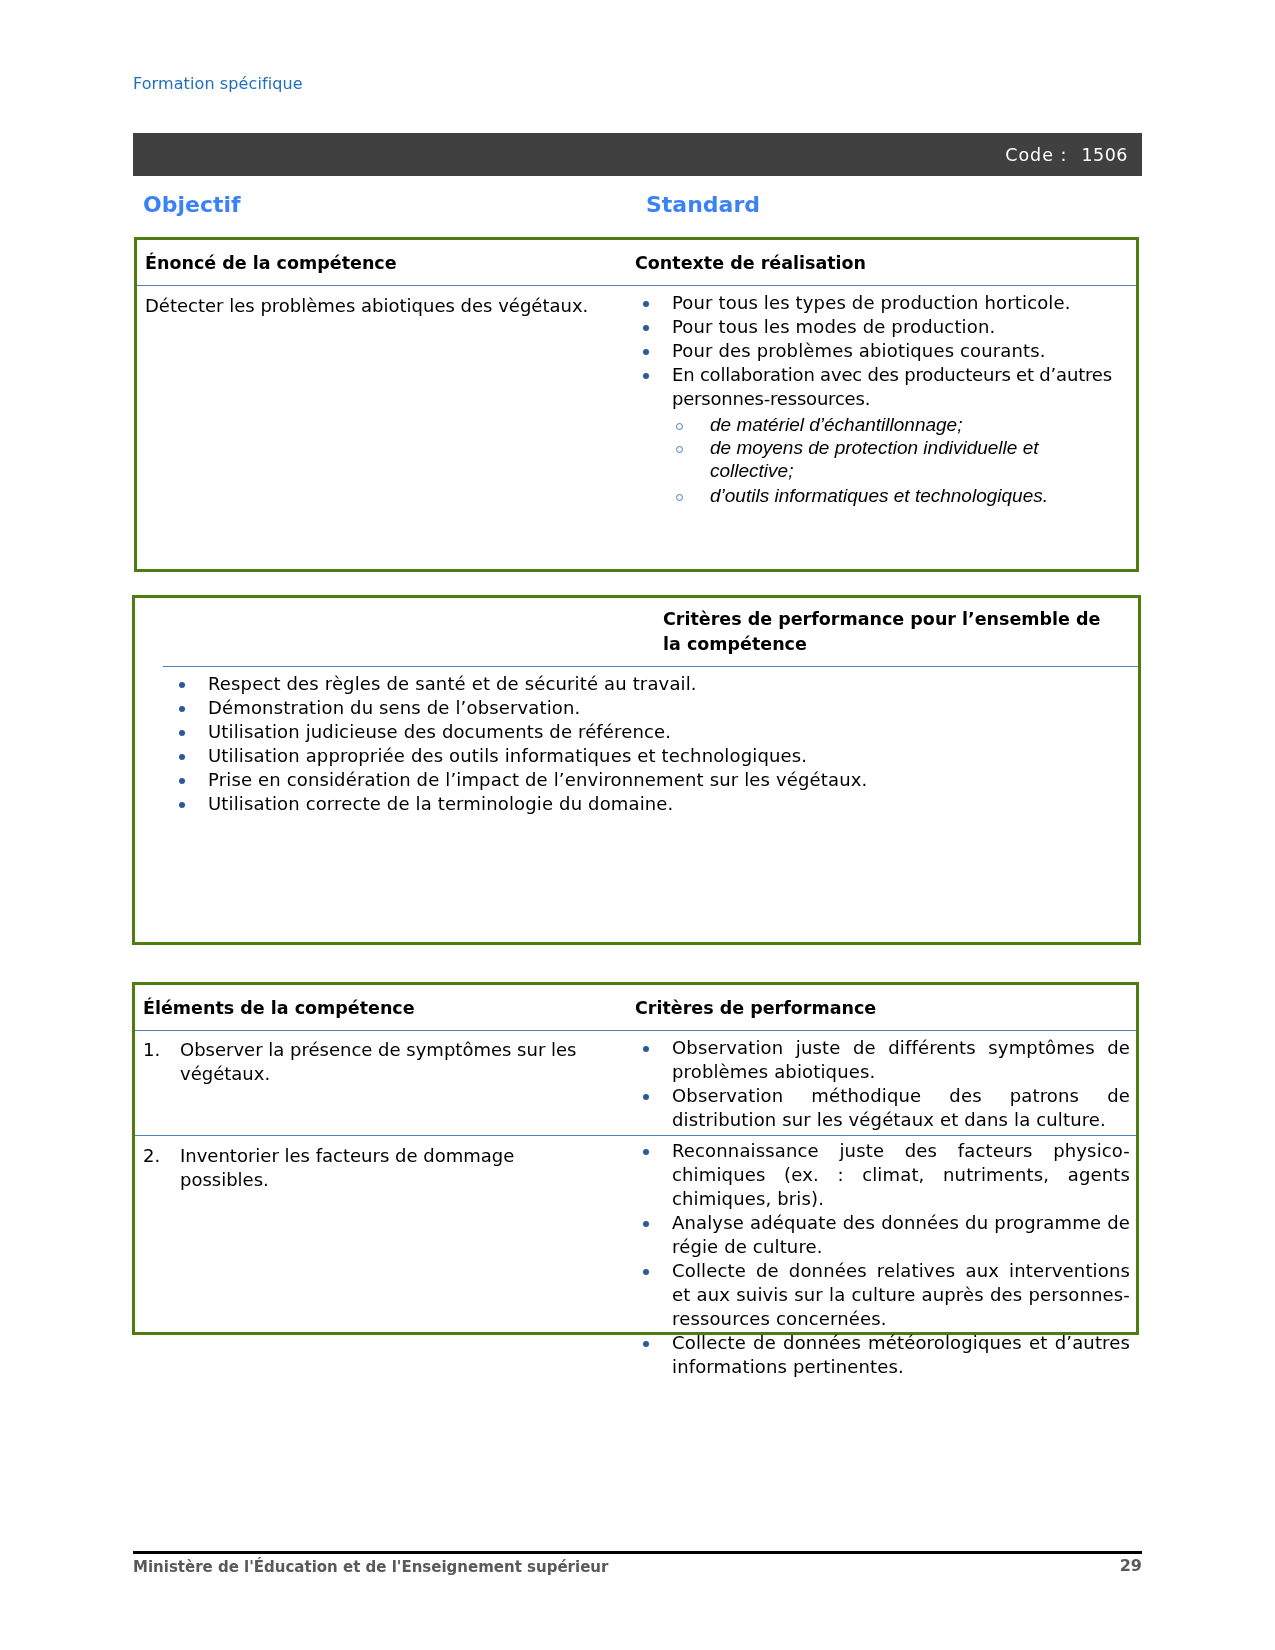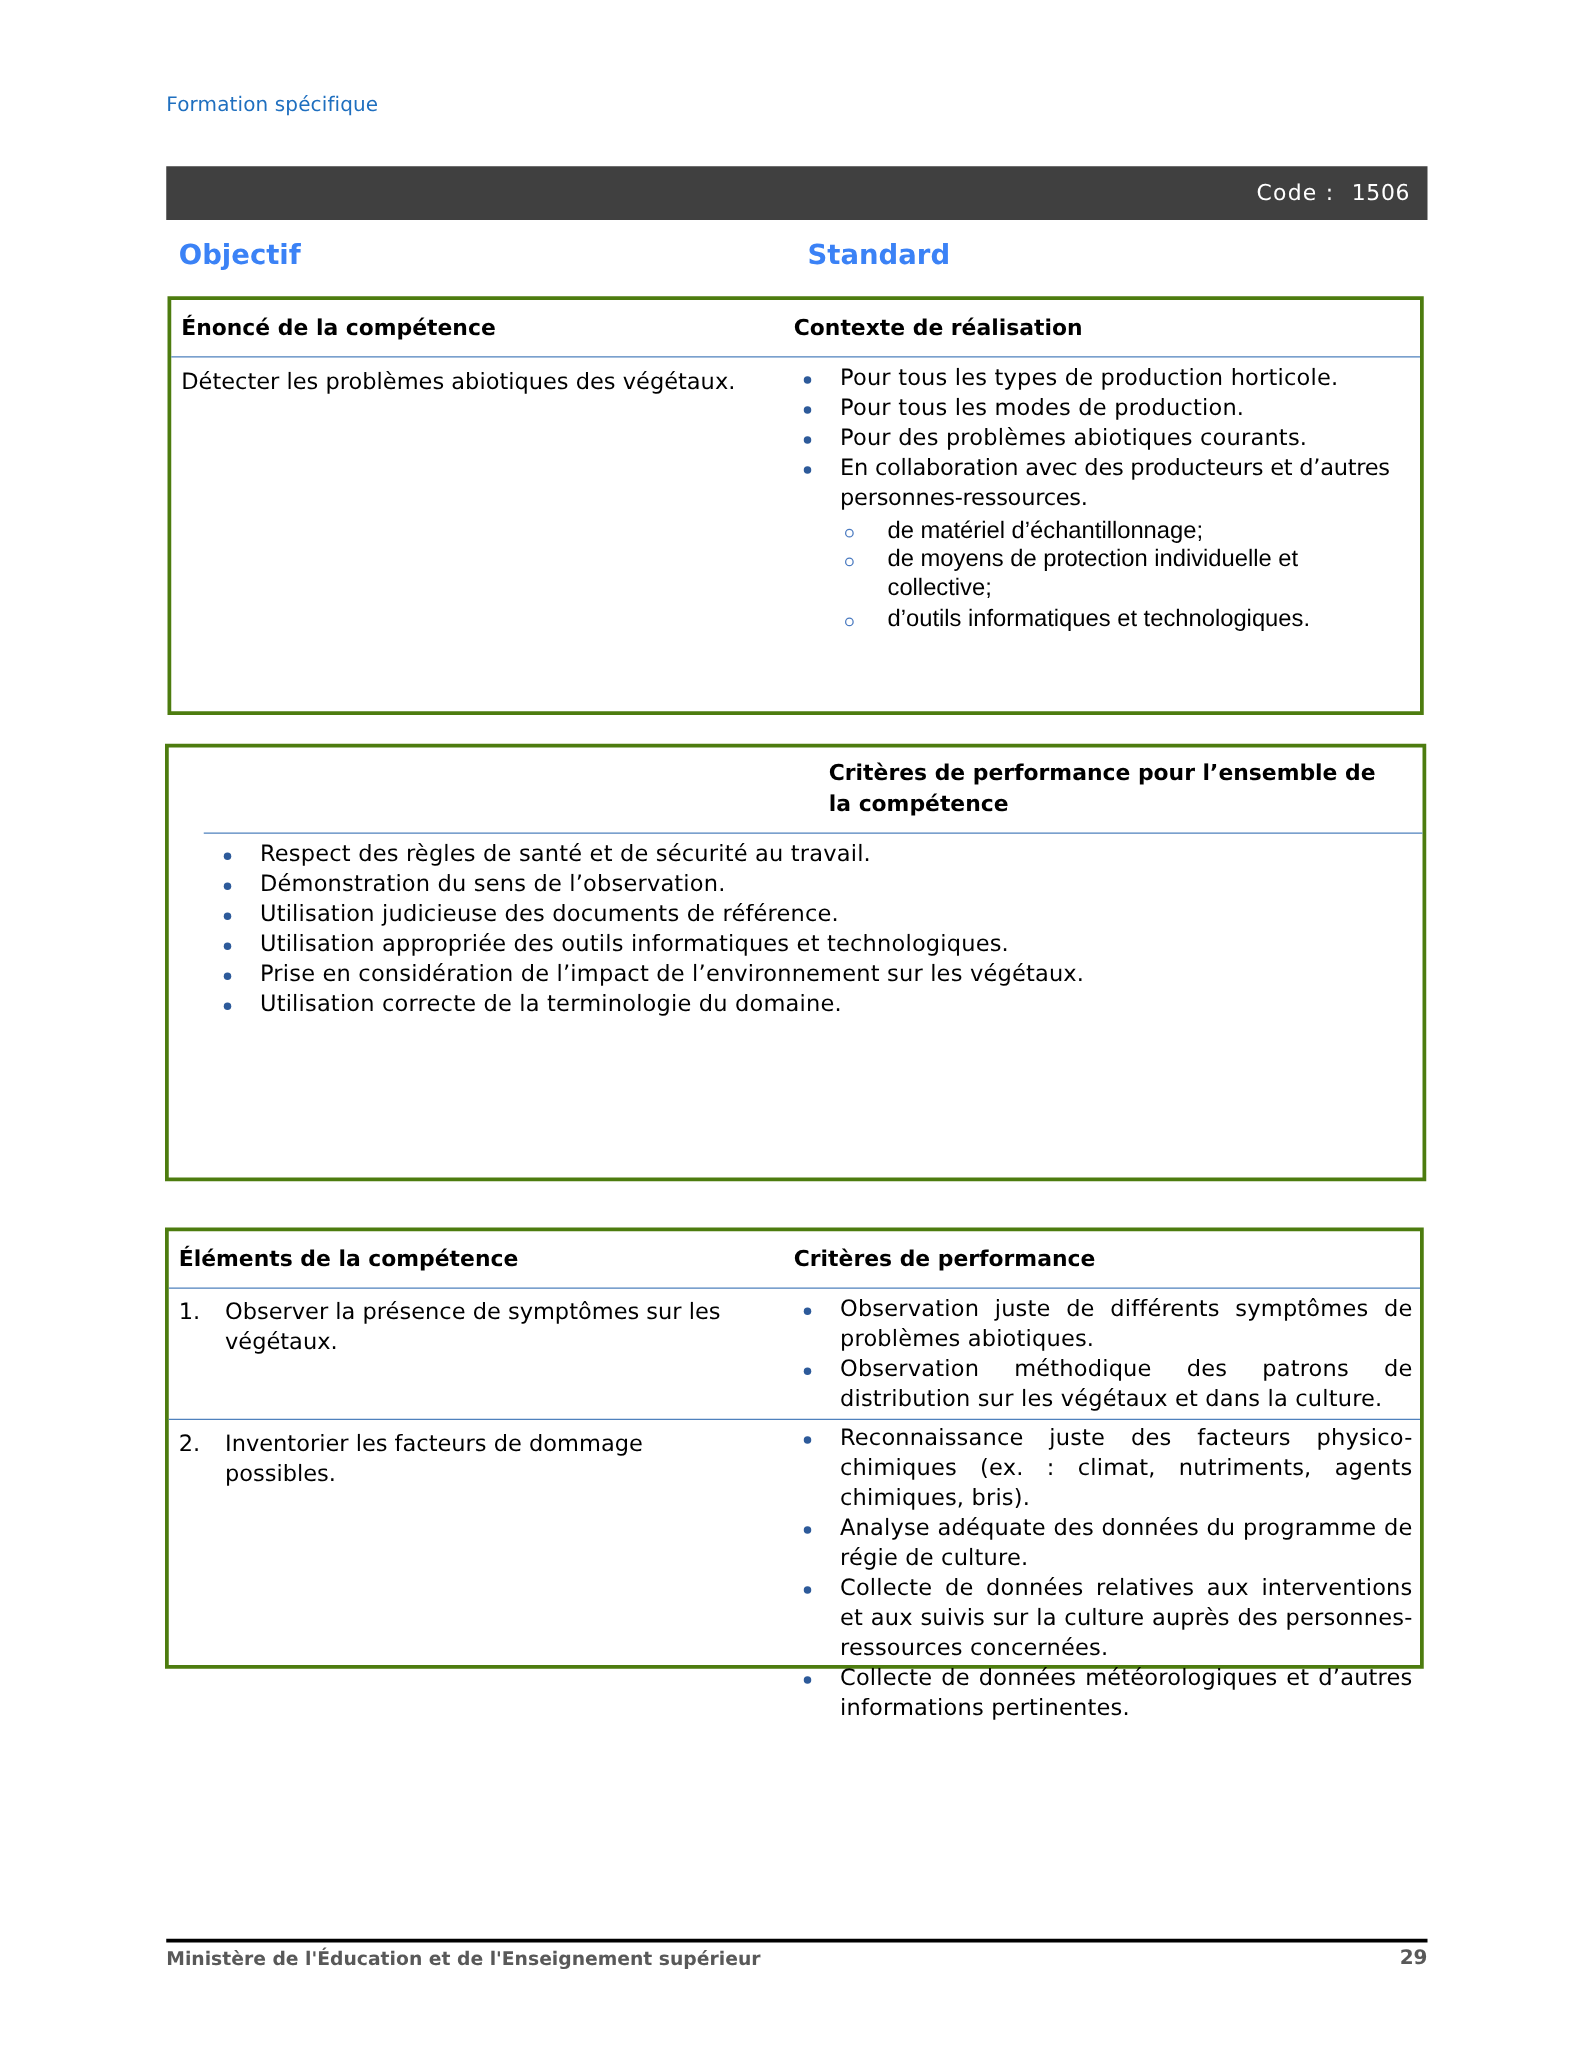--- a/index.html
+++ b/index.html
@@ -37,21 +37,21 @@
 
   ul.b { list-style: none; margin: 0; padding: 0; }
   ul.b > li {
     position: relative; padding-left: 37px; font-size: 18px; line-height: 24px;
     text-align: justify; letter-spacing: 0.15px;
   }
   ul.b > li::before {
     content: ""; position: absolute; left: 8px; top: 10px; width: 6px; height: 6px;
     border-radius: 50%; background: #2d5a9a;
   }
-  ul.s { list-style: none; margin: 2px 0 0 0; padding: 0; }
+  ul.s { list-style: none; margin: 2px 0 0 0; padding: 0; font-style: italic; }
   ul.s > li {
     position: relative; padding-left: 75px; font-size: 18px; line-height: 23px;
     font-family: "Liberation Sans", sans-serif; font-size: 19px;
   }
   ul.s > li::before {
     content: ""; position: absolute; left: 41px; top: 10px; width: 7px; height: 7px;
     border-radius: 50%; border: 1px solid #4a7ac0; box-sizing: border-box;
   }
   ol.n { list-style: none; margin: 0; padding: 0; }
   ol.n > li { position: relative; padding-left: 37px; font-size: 18px; line-height: 24px; }

